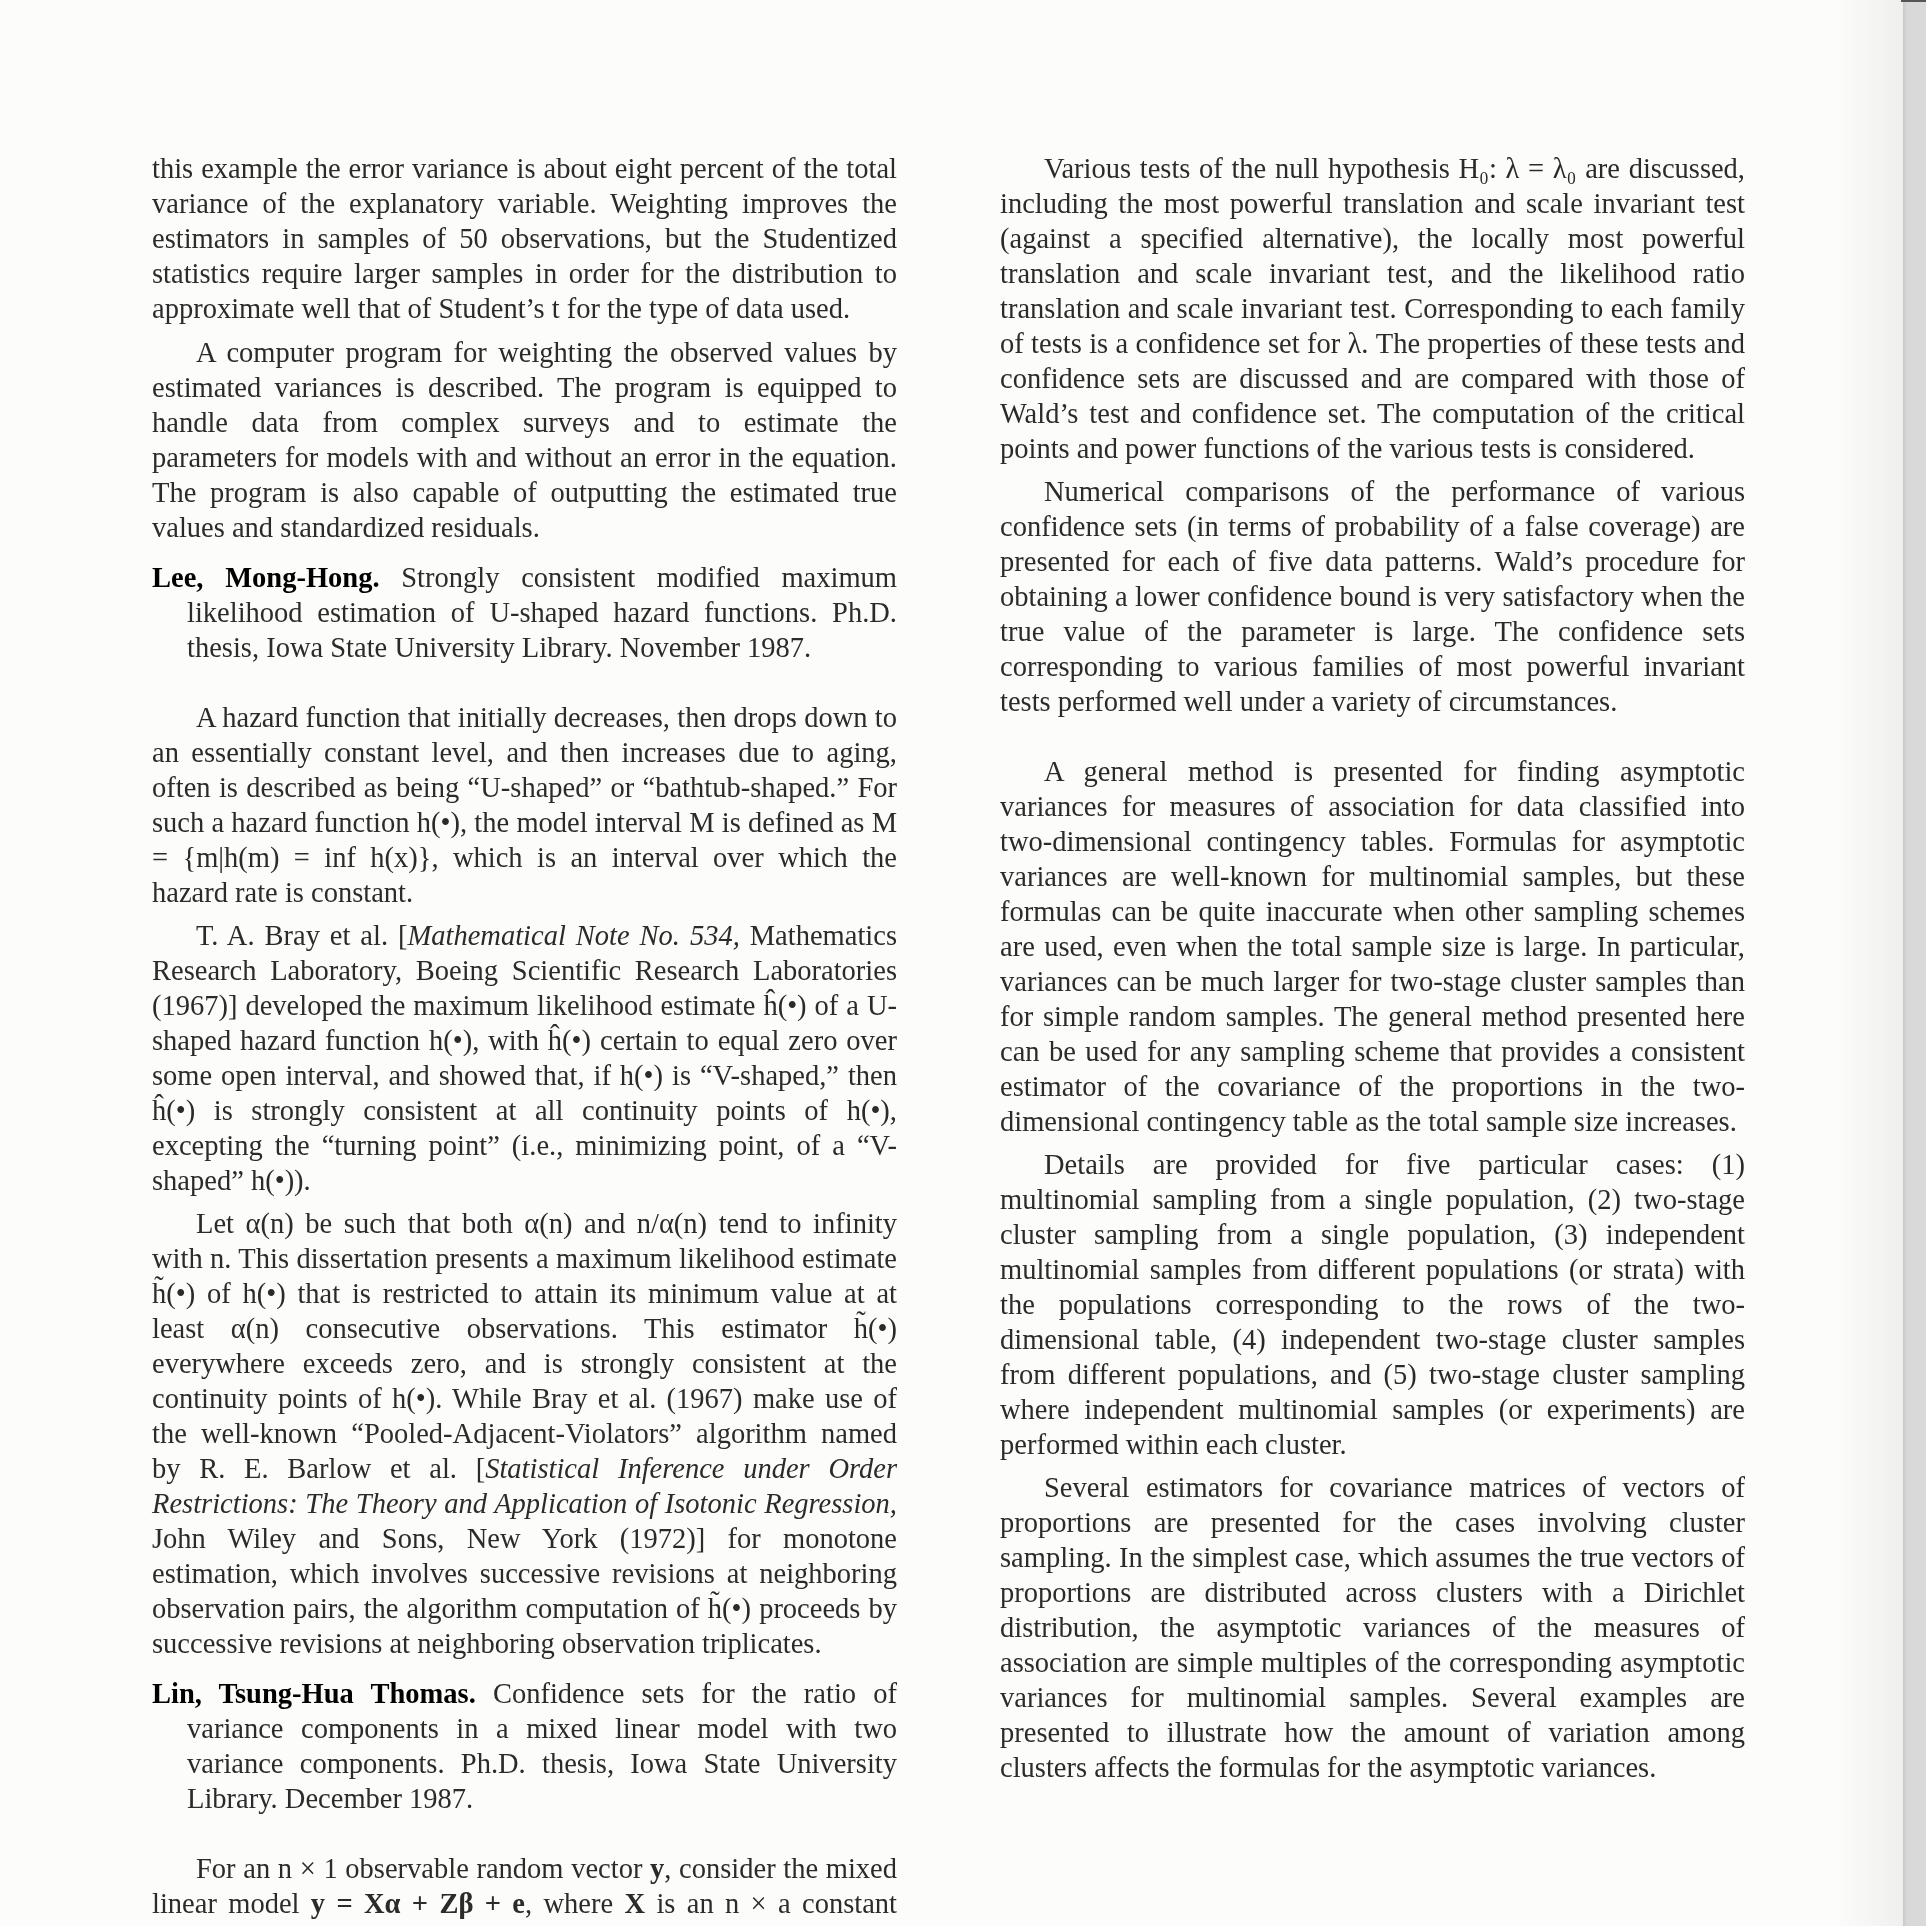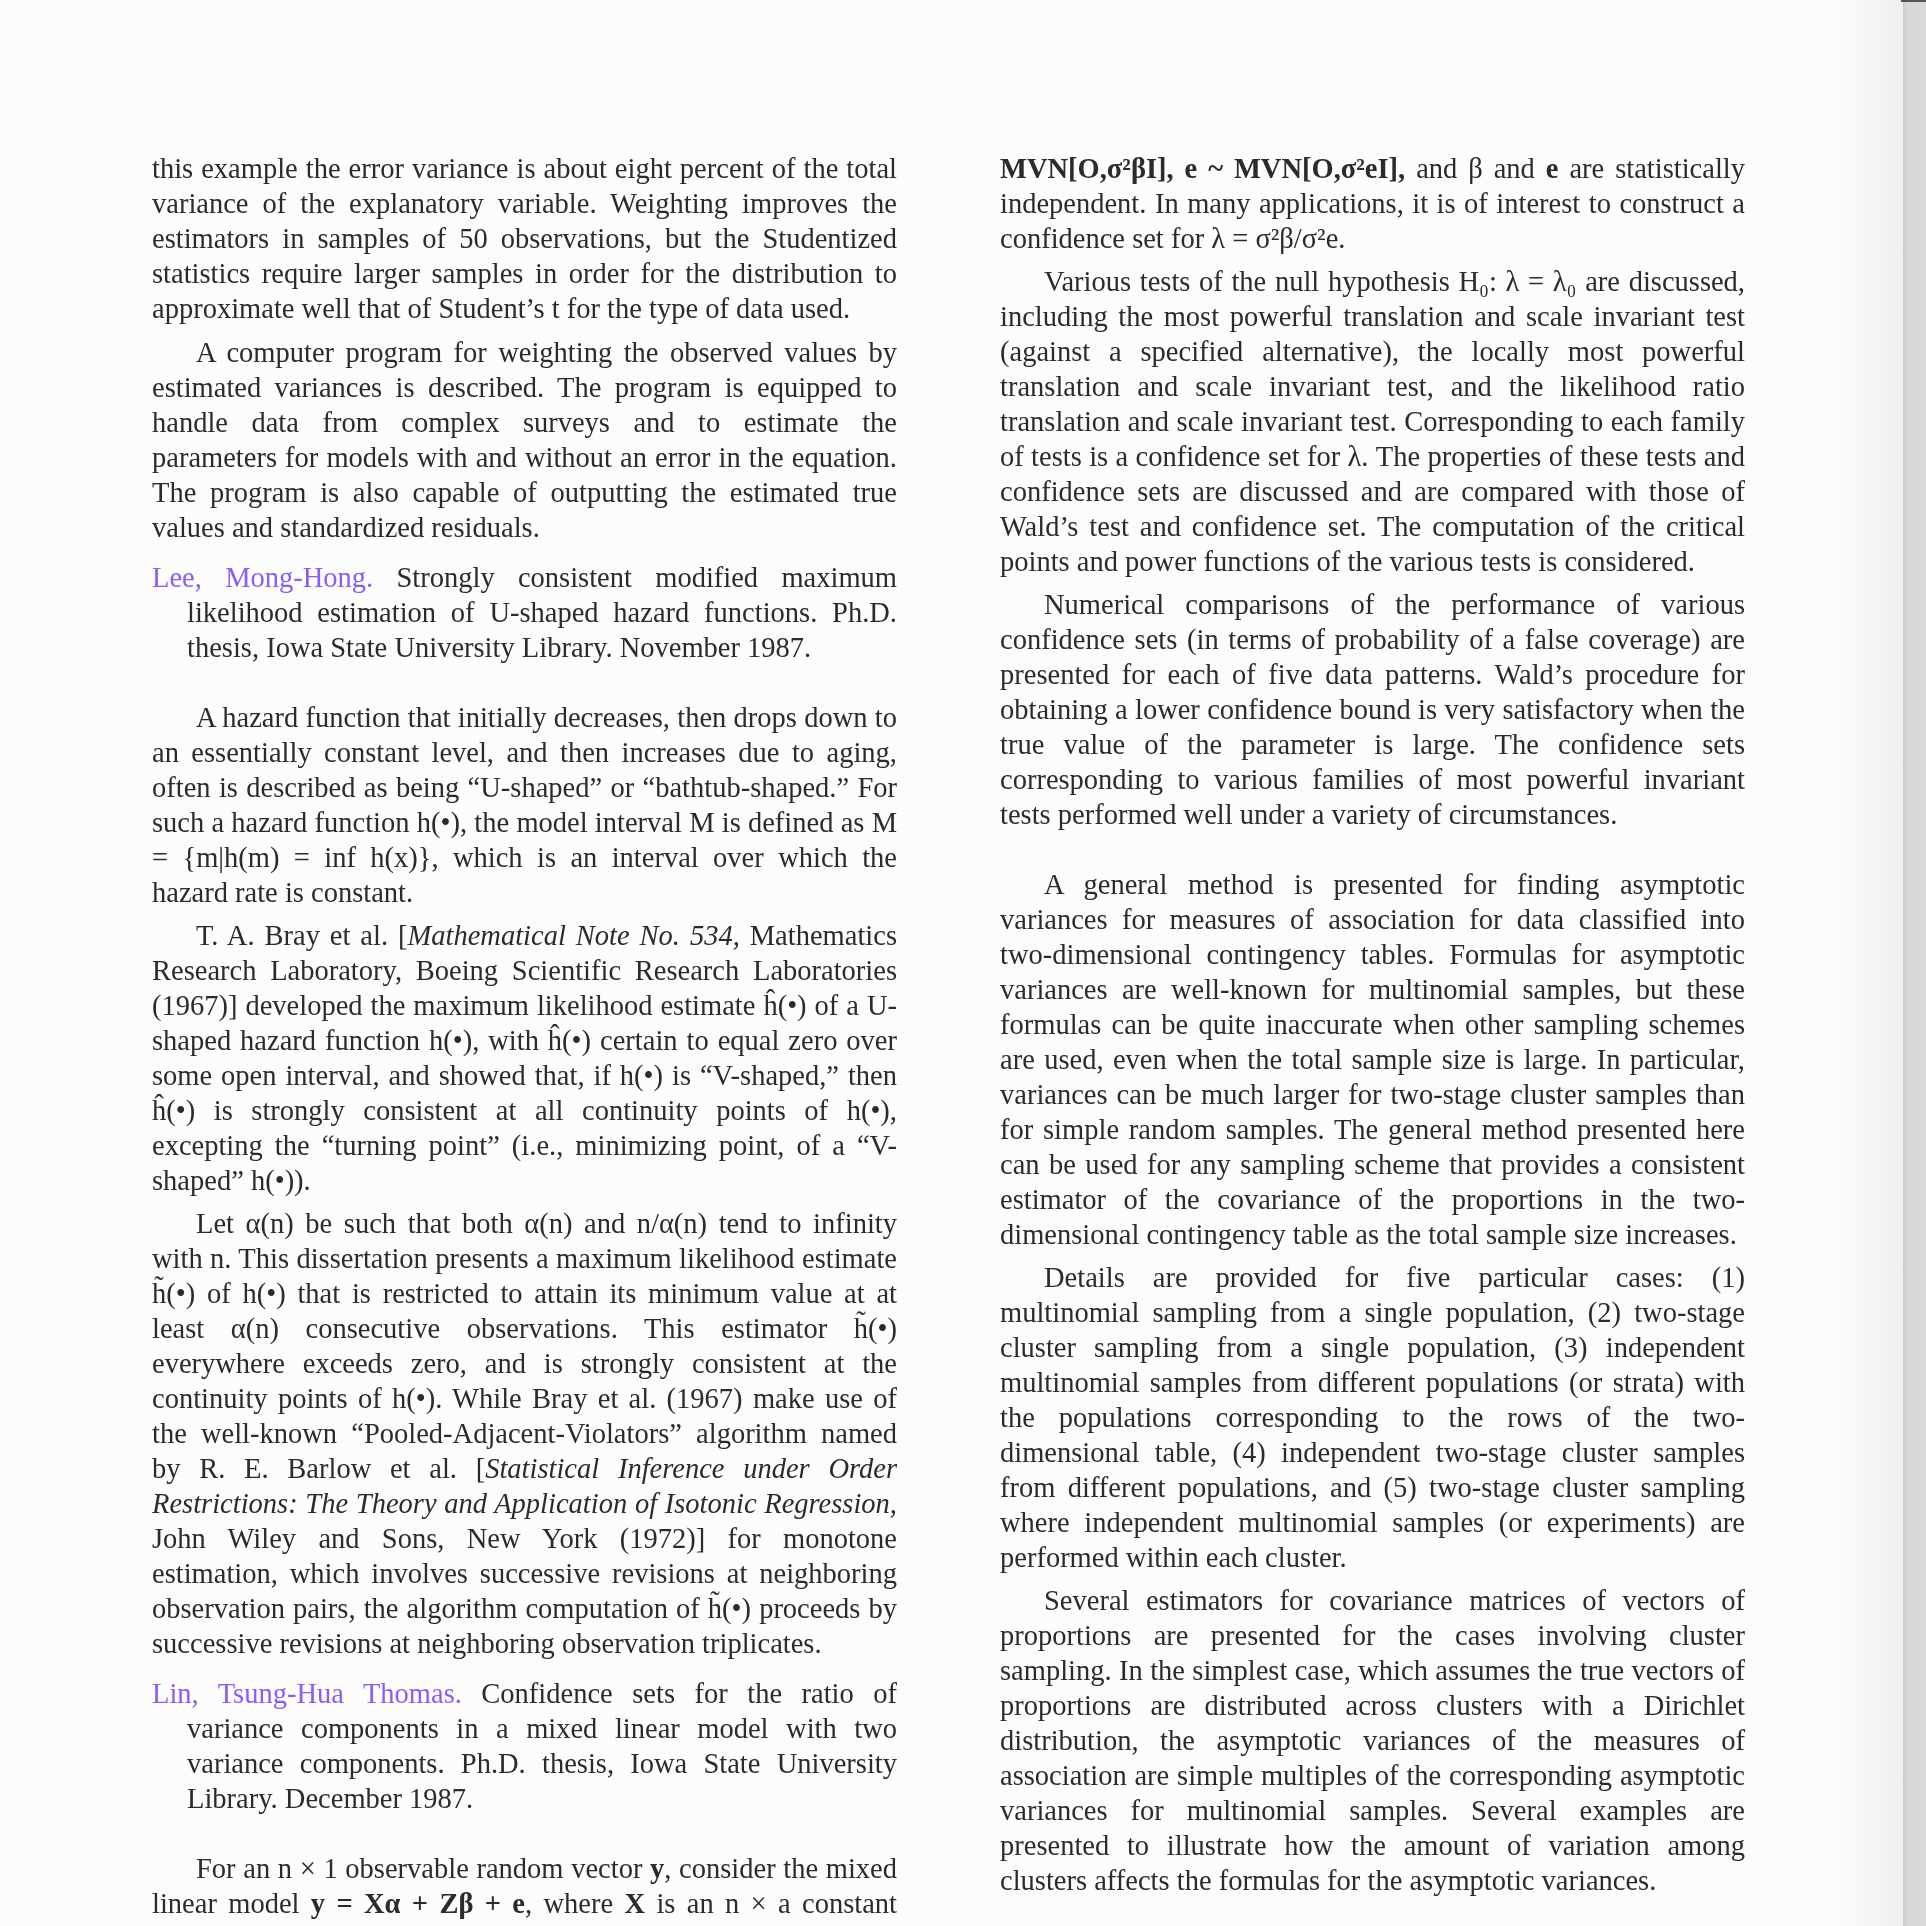--- a/index.html
+++ b/index.html
@@ -31,21 +31,21 @@
   }
   .col.left  { left: 144px; }
   .col.right { left: 992px; }
   .col p { margin: 8px; }
   .indent { text-indent: 44px; }
   .entry {
     padding-left: 35px; text-indent: -35px;
   }
   .gap-before-entry { margin-top: 15.4px !important; }
   .gap-after-entry  { margin-top: 35px !important; }
-  .name { font-weight: normal; color: #8b5cf6; }
+  .name { font-weight: bold; color: #000000; }
   b.m { font-weight: bold; }
   .it { font-style: italic; }
 </style>
 </head>
 <body>
 
 <div class="page"></div>
 <div class="page-shade"></div>
 <div class="right-strip"></div>
 <div class="right-strip-top"></div>
@@ -67,21 +67,20 @@
 
   <p class="entry gap-before-entry" style="margin-top:17.3px">
     <span class="name">Lin, Tsung-Hua Thomas.</span>
     <span>Confidence sets for the ratio of variance components in a mixed linear model with two variance components. Ph.D. thesis, Iowa State University Library. December 1987.</span>
   </p>
 
   <p class="indent gap-after-entry"><span>For an n × 1 observable random vector </span><b class="m">y</b><span>, consider the mixed linear model </span><b class="m">y = Xα + Zβ + e</b><span>, where </span><b class="m">X</b><span> is an n × a constant matrix, </span><b class="m">Z</b><span> an n × b constant matrix, α an a × 1 unknown fixed vector, β a b × 1 unobservable random vector, and </span><b class="m">e</b><span> an n × 1 unobservable random vector. It is assumed that β ~</span></p>
 </div>
 
 <div class="col right">
-  <p><b class="m">MVN[O,σ²βI], e ~ MVN[O,σ²eI],</b><span> and β and </span><b class="m">e</b><span> are statistically independent. In many applications, it is of interest to construct a confidence set for λ = σ²β/σ²e.</span></p>
 
   <p class="indent">Various tests of the null hypothesis H₀: λ = λ₀ are discussed, including the most powerful translation and scale invariant test (against a specified alternative), the locally most powerful translation and scale invariant test, and the likelihood ratio translation and scale invariant test. Corresponding to each family of tests is a confidence set for λ. The properties of these tests and confidence sets are discussed and are compared with those of Wald’s test and confidence set. The computation of the critical points and power functions of the various tests is considered.</p>
 
   <p class="indent">Numerical comparisons of the performance of various confidence sets (in terms of probability of a false coverage) are presented for each of five data patterns. Wald’s procedure for obtaining a lower confidence bound is very satisfactory when the true value of the parameter is large. The confidence sets corresponding to various families of most powerful invariant tests performed well under a variety of circumstances.</p>
 
 
   <p class="indent gap-after-entry">A general method is presented for finding asymptotic variances for measures of association for data classified into two-dimensional contingency tables. Formulas for asymptotic variances are well-known for multinomial samples, but these formulas can be quite inaccurate when other sampling schemes are used, even when the total sample size is large. In particular, variances can be much larger for two-stage cluster samples than for simple random samples. The general method presented here can be used for any sampling scheme that provides a consistent estimator of the covariance of the proportions in the two-dimensional contingency table as the total sample size increases.</p>
 
   <p class="indent">Details are provided for five particular cases: (1) multinomial sampling from a single population, (2) two-stage cluster sampling from a single population, (3) independent multinomial samples from different populations (or strata) with the populations corresponding to the rows of the two-dimensional table, (4) independent two-stage cluster samples from different populations, and (5) two-stage cluster sampling where independent multinomial samples (or experiments) are performed within each cluster.</p>
 

